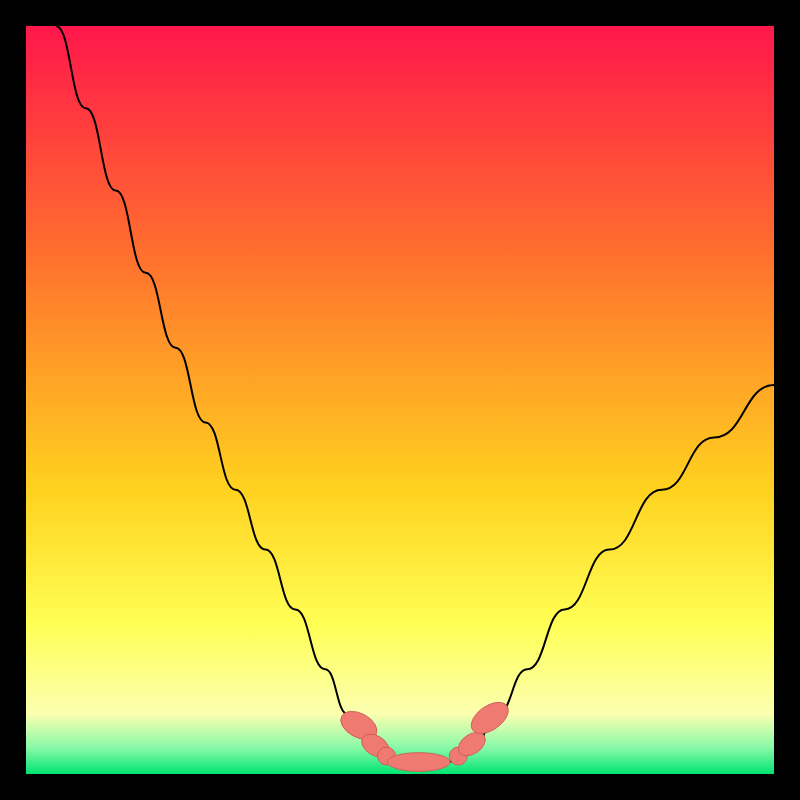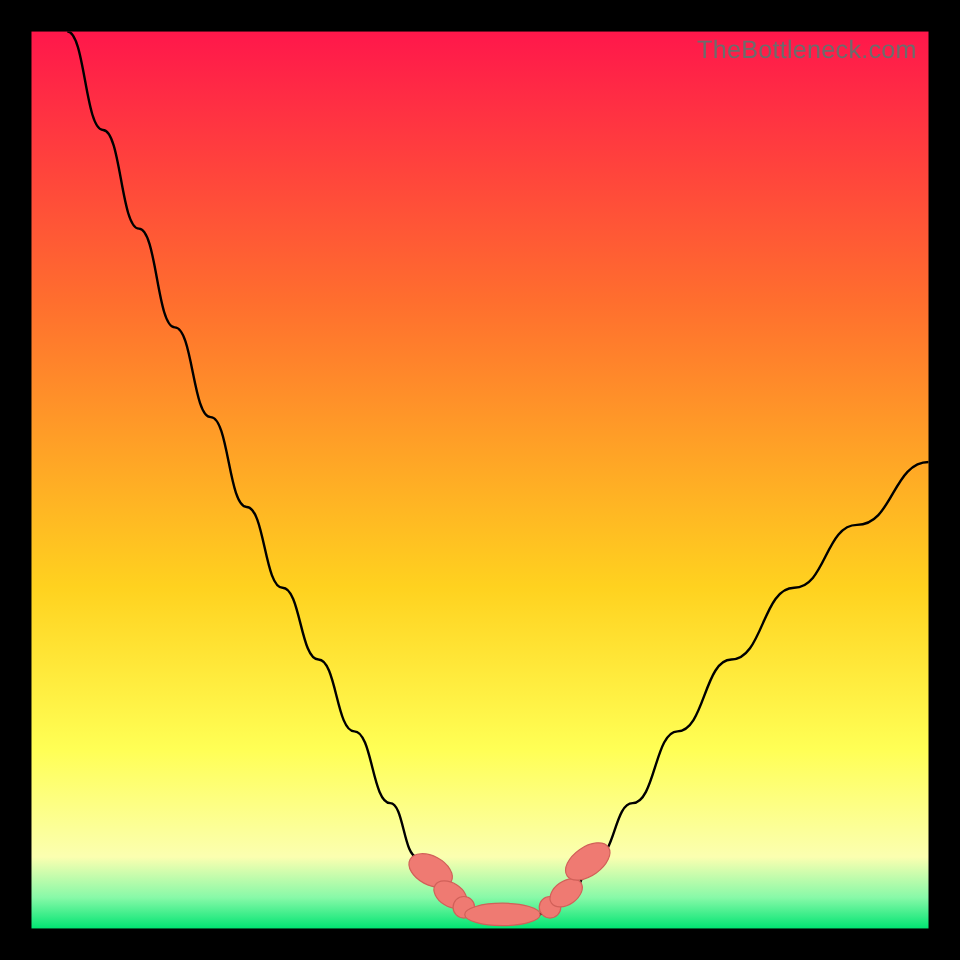--- a/index.html
+++ b/index.html
@@ -62,15 +62,14 @@
       <g id="markers">
           <ellipse cx="44.5" cy="93.5" rx="1.6" ry="2.6" transform="rotate(-62 44.5 93.5)" fill="#ef7a72" stroke="#d16059" vector-effect="non-scaling-stroke" style="stroke-width:1px;"></ellipse>
           <ellipse cx="46.7" cy="96.2" rx="1.3" ry="2" transform="rotate(-58 46.7 96.2)" fill="#ef7a72" stroke="#d16059" vector-effect="non-scaling-stroke" style="stroke-width:1px;"></ellipse>
           <ellipse cx="48.2" cy="97.6" rx="1.2" ry="1.2" fill="#ef7a72" stroke="#d16059" vector-effect="non-scaling-stroke" style="stroke-width:1px;"></ellipse>
           <ellipse cx="52.5" cy="98.4" rx="4.2" ry="1.25" fill="#ef7a72" stroke="#d16059" vector-effect="non-scaling-stroke" style="stroke-width:1px;"></ellipse>
           <ellipse cx="57.8" cy="97.6" rx="1.2" ry="1.2" fill="#ef7a72" stroke="#d16059" vector-effect="non-scaling-stroke" style="stroke-width:1px;"></ellipse>
           <ellipse cx="59.6" cy="96" rx="1.3" ry="2" transform="rotate(55 59.6 96)" fill="#ef7a72" stroke="#d16059" vector-effect="non-scaling-stroke" style="stroke-width:1px;"></ellipse>
           <ellipse cx="62" cy="92.5" rx="1.6" ry="2.8" transform="rotate(55 62 92.5)" fill="#ef7a72" stroke="#d16059" vector-effect="non-scaling-stroke" style="stroke-width:1px;"></ellipse>
         </g>
     </svg>
-    <div class="watermark">TheBottleneck.com</div>
   </div>
 </div>
 
 </body></html>

